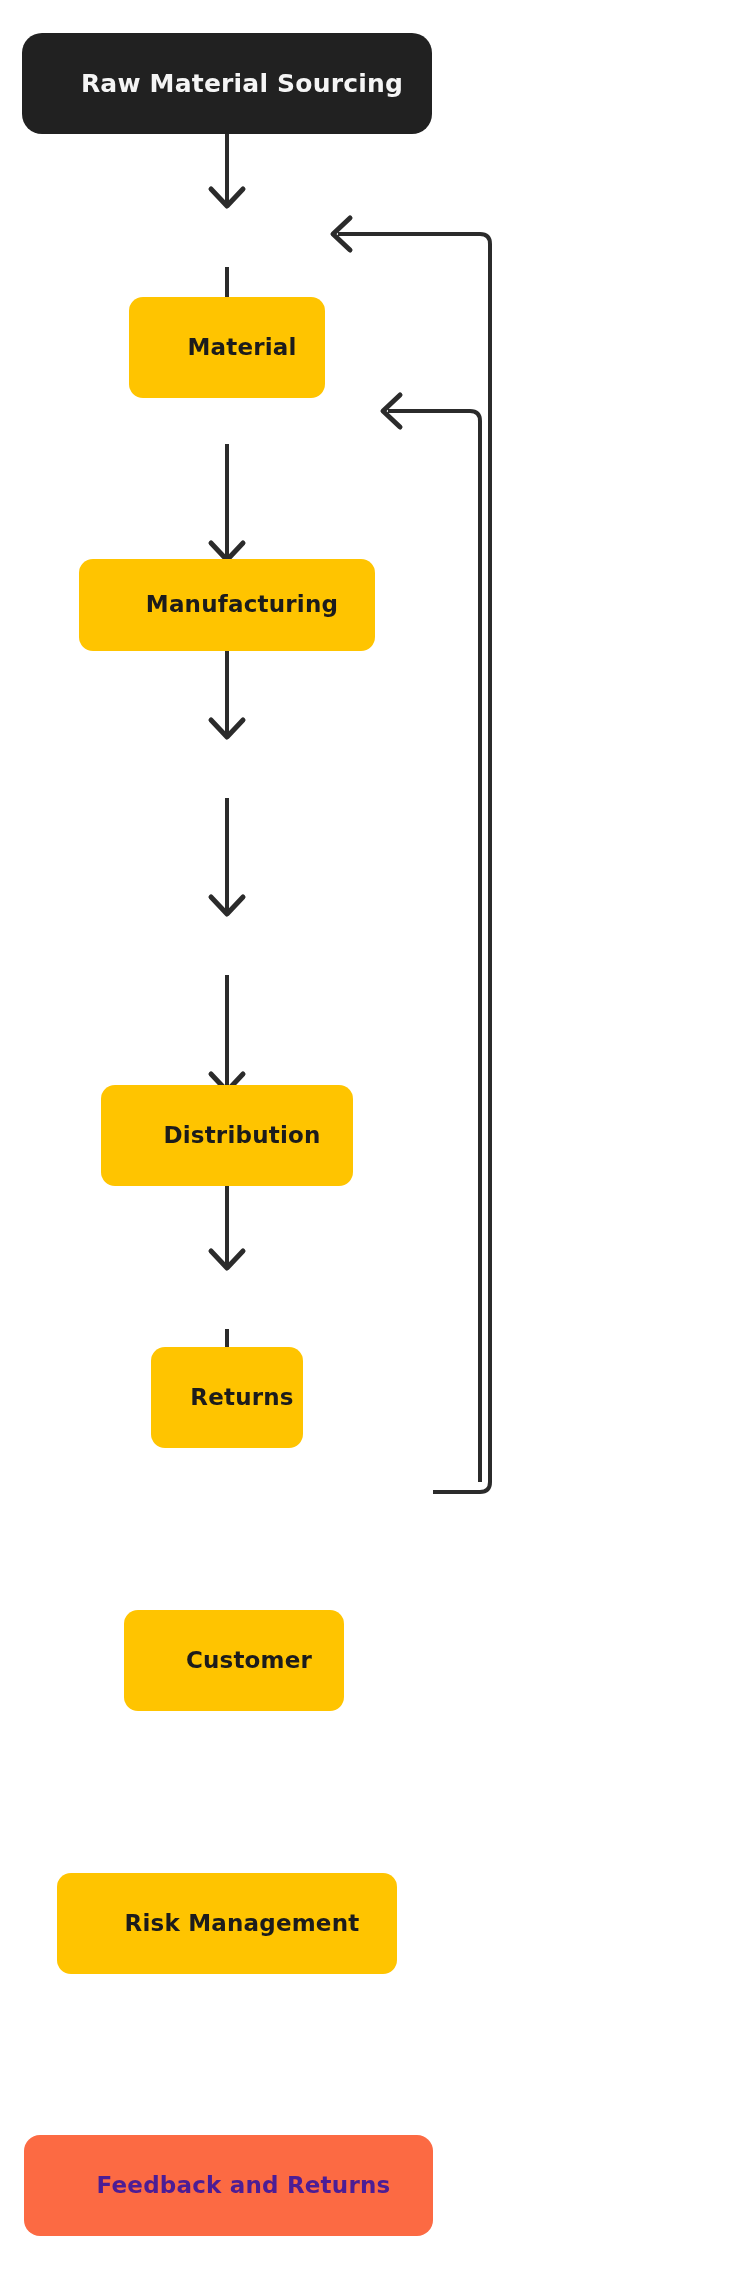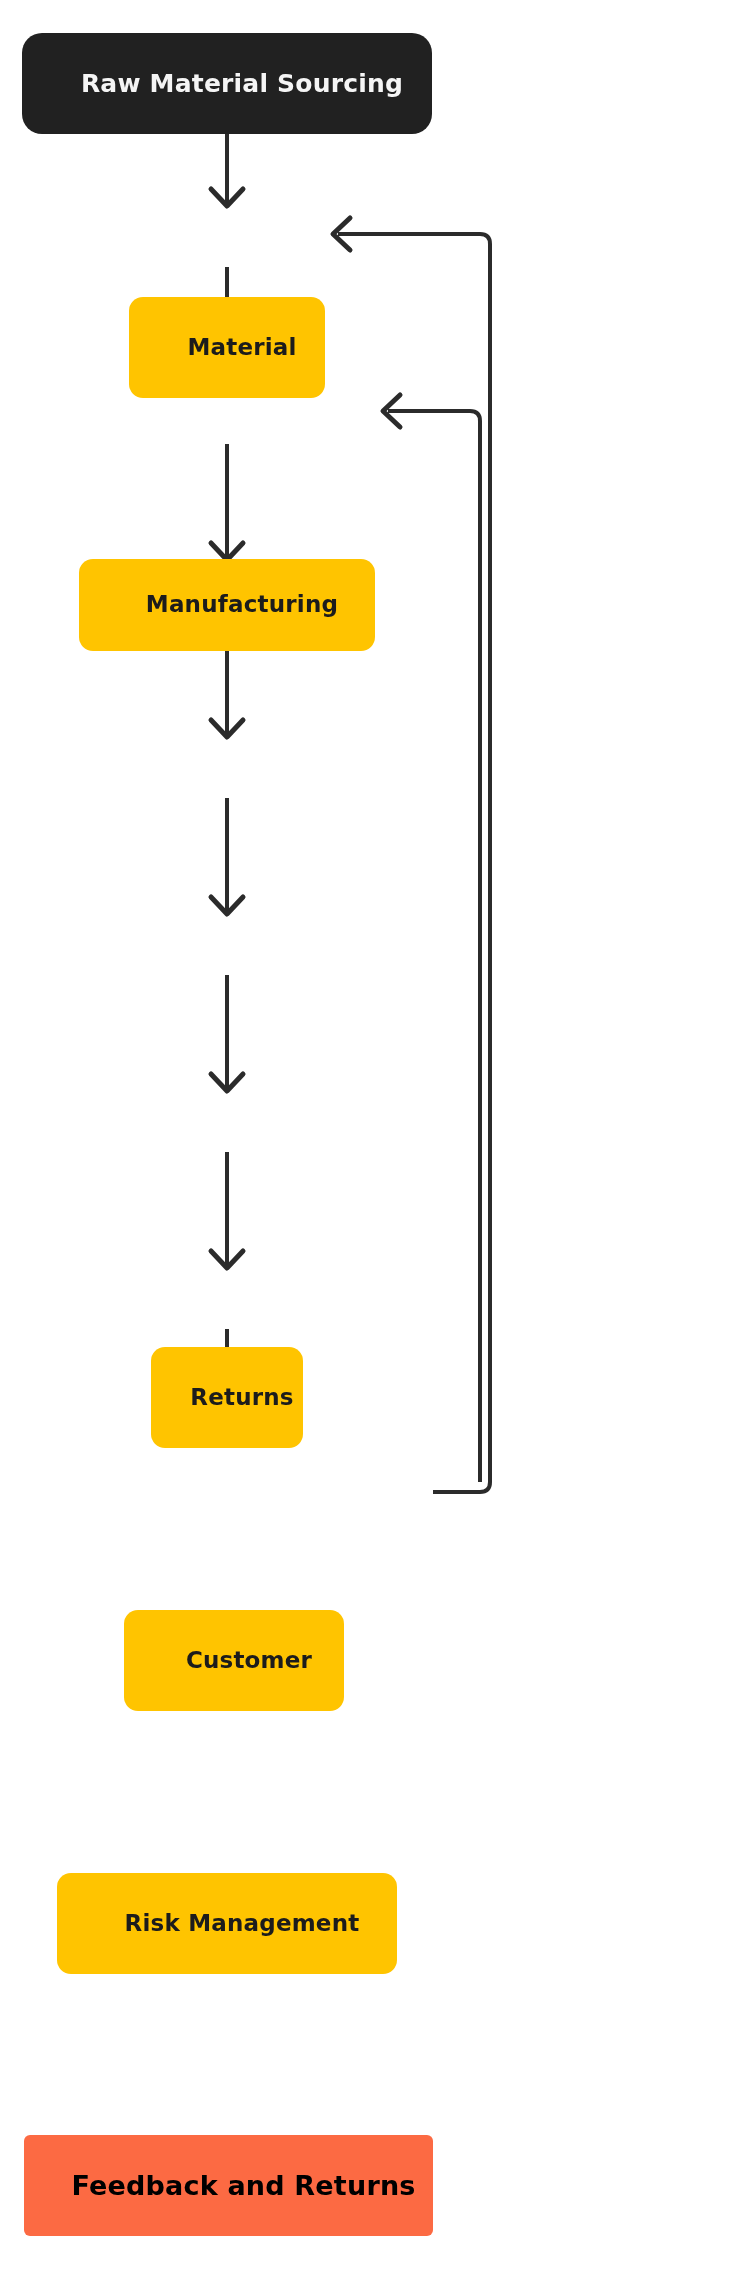--- a/index.html
+++ b/index.html
@@ -51,23 +51,23 @@
     font-size: 25px;
     border-radius: 20px;
   }
   .node.step {
     background: #FFC400;
     color: #1c1c1c;
     font-size: 23px;
   }
   .node.end {
     background: #FC6A43;
-    color: #000000;
-    font-size: 27px;
-    border-radius: 6px;
+    color: #4c1d95;
+    font-size: 23px;
+    border-radius: 16px;
   }
 </style>
 </head>
 <body>
 
 <div id="flowchart-root">
 
   <svg id="edge-layer" viewBox="0 0 747 2269" width="747" height="2269" xmlns="http://www.w3.org/2000/svg" aria-hidden="true">
 
     <g stroke="#2b2b2b" stroke-width="4" fill="none" stroke-linecap="butt">
@@ -105,20 +105,23 @@
 
   <div class="node step" style="left: 129px; top: 297px; width: 196px; height: 101px;">
     <span class="node-label">Material</span>
   </div>
 
   <div class="node step" style="left: 79px; top: 559px; width: 296px; height: 92px;">
     <span class="node-label">Manufacturing</span>
   </div>
 
 
+  <div class="node step" style="left: 101px; top: 1085px; width: 252px; height: 101px;">
+    <span class="node-label">Distribution</span>
+  </div>
 
   <div class="node step" style="left: 151px; top: 1347px; width: 152px; height: 101px;">
     <span class="node-label">Returns</span>
   </div>
 
   <div class="node step" style="left: 124px; top: 1610px; width: 220px; height: 101px;">
     <span class="node-label">Customer</span>
   </div>
 
   <div class="node step" style="left: 57px; top: 1873px; width: 340px; height: 101px;">

